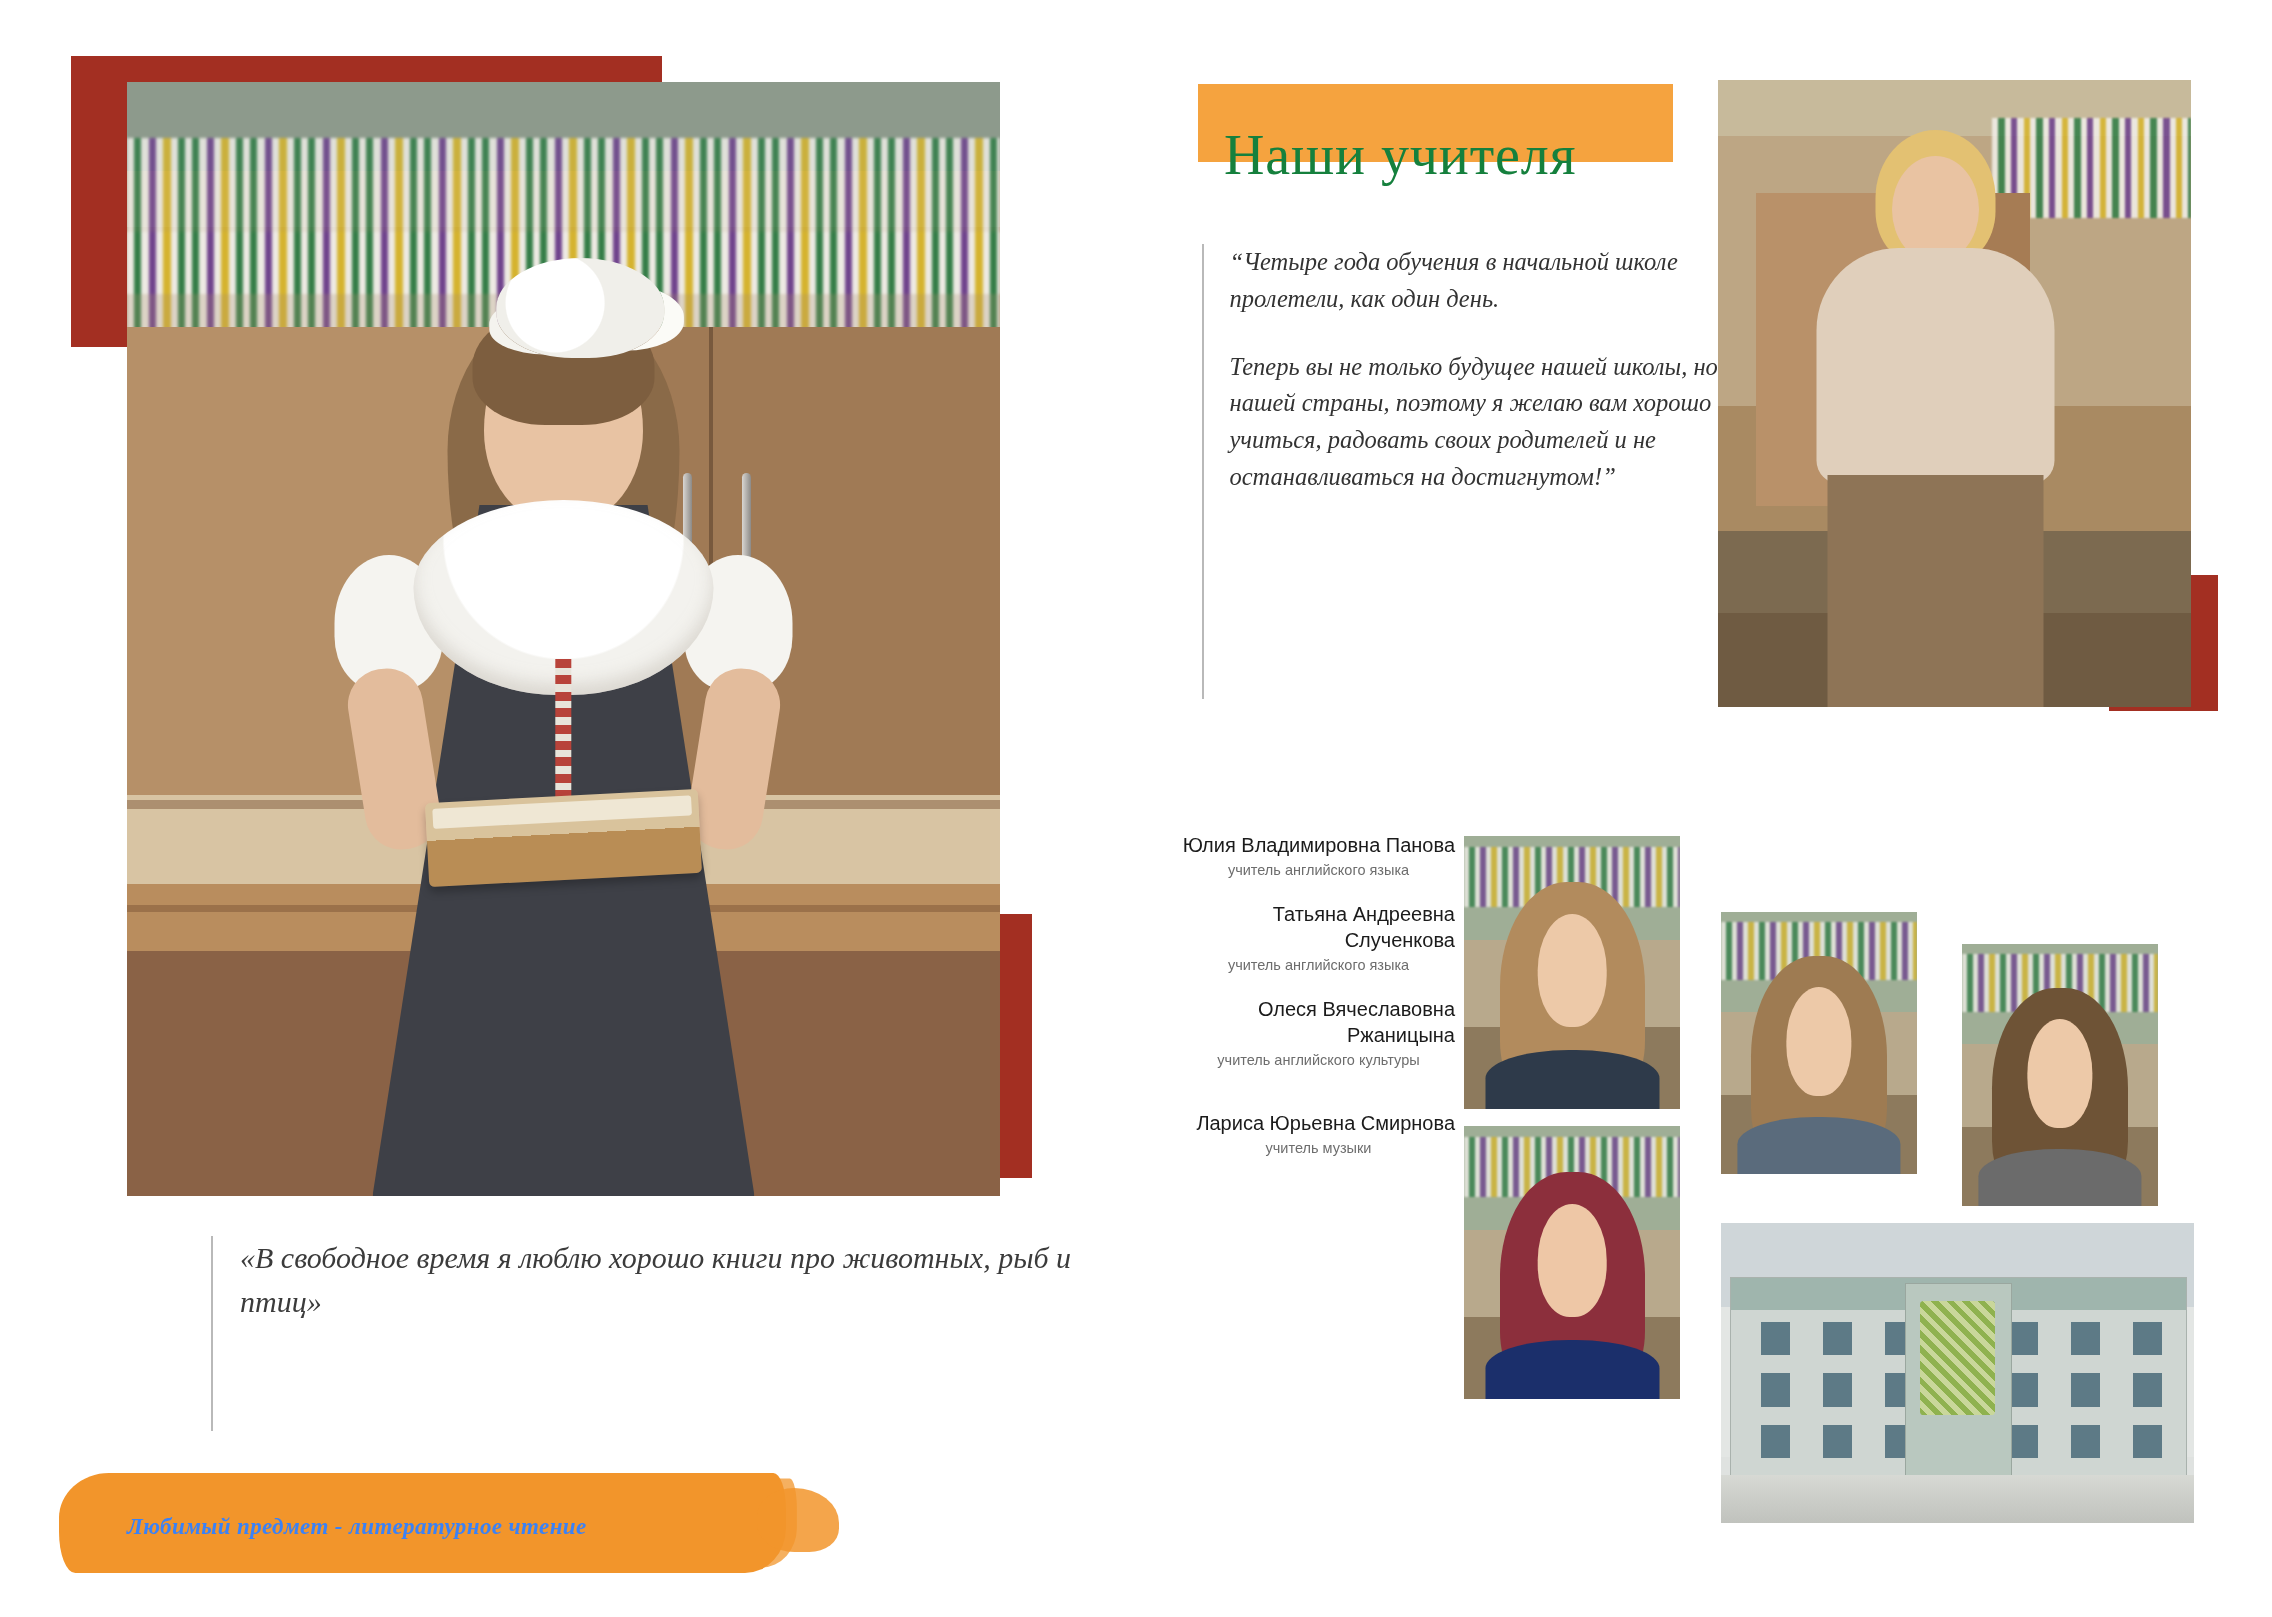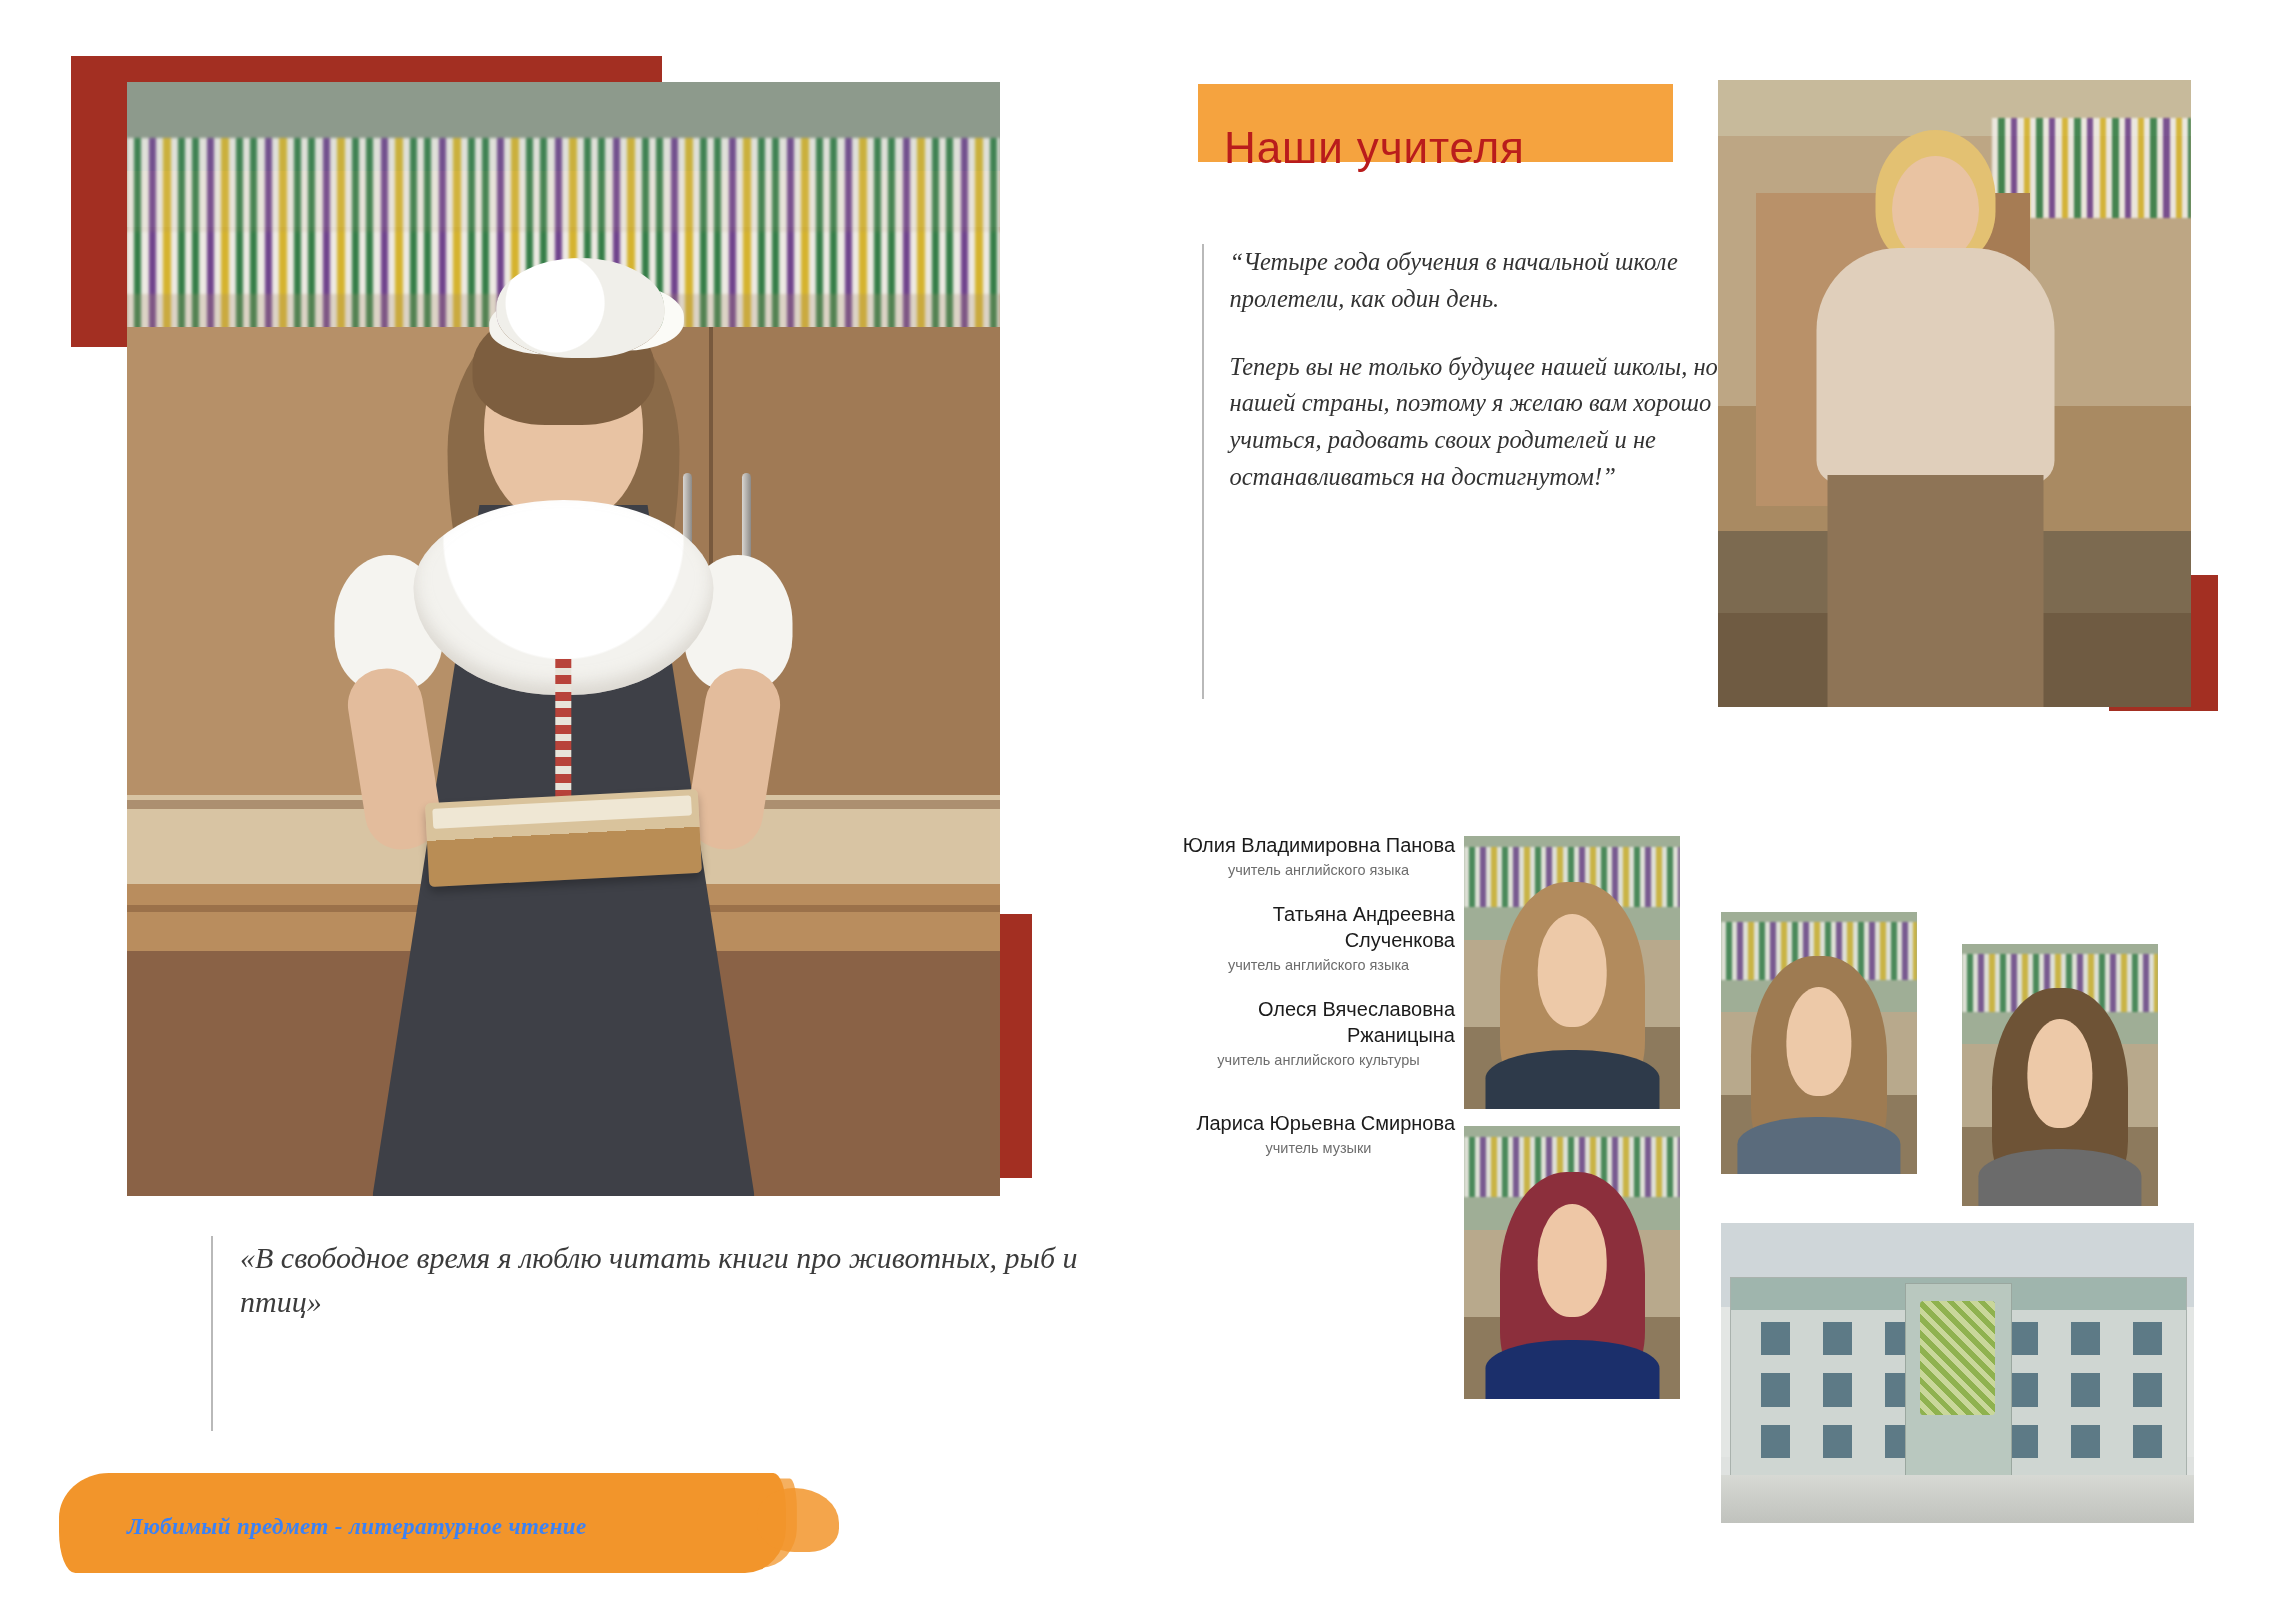--- a/index.html
+++ b/index.html
@@ -246,23 +246,23 @@
     left: 1198px;
     top: 84px;
     width: 475px;
     height: 78px;
     background: #f5a33f;
   }
   .title-text {
     position: absolute;
     left: 1224px;
     top: 123px;
-    font-family: Liberation Sans, sans-serif;
-    font-size: 44px;
-    color: #b91c1c;
+    font-family: Liberation Serif, serif;
+    font-size: 56px;
+    color: #15803d;
     letter-spacing: 0.9px;
   }
 
   .quote-block {
     position: absolute;
     left: 1202px;
     top: 244px;
     width: 545px;
     border-left: 2.7px solid #b9b9b9;
     padding-left: 25.5px;
@@ -512,21 +512,21 @@
       <div class="sleeve-r"></div>
       <div class="collar"></div>
       <div class="tie"></div>
       <div class="arm-l"></div>
       <div class="arm-r"></div>
       <div class="book"></div>
     </div>
   </div>
 
   <div class="caption-left">
-    <p>«В свободное время я люблю читать книги про животных, рыб и птиц»</p>
+    <p>«В свободное время я люблю хорошо книги про животных, рыб и птиц»</p>
   </div>
 
   <div class="brush"></div>
   <div class="brush-label">Любимый предмет - литературное чтение</div>
 
   <div class="title-band"></div>
   <div class="title-text">Наши учителя</div>
 
   <div class="quote-block">
     <p>“Четыре года обучения в начальной школе пролетели, как один день.</p>

